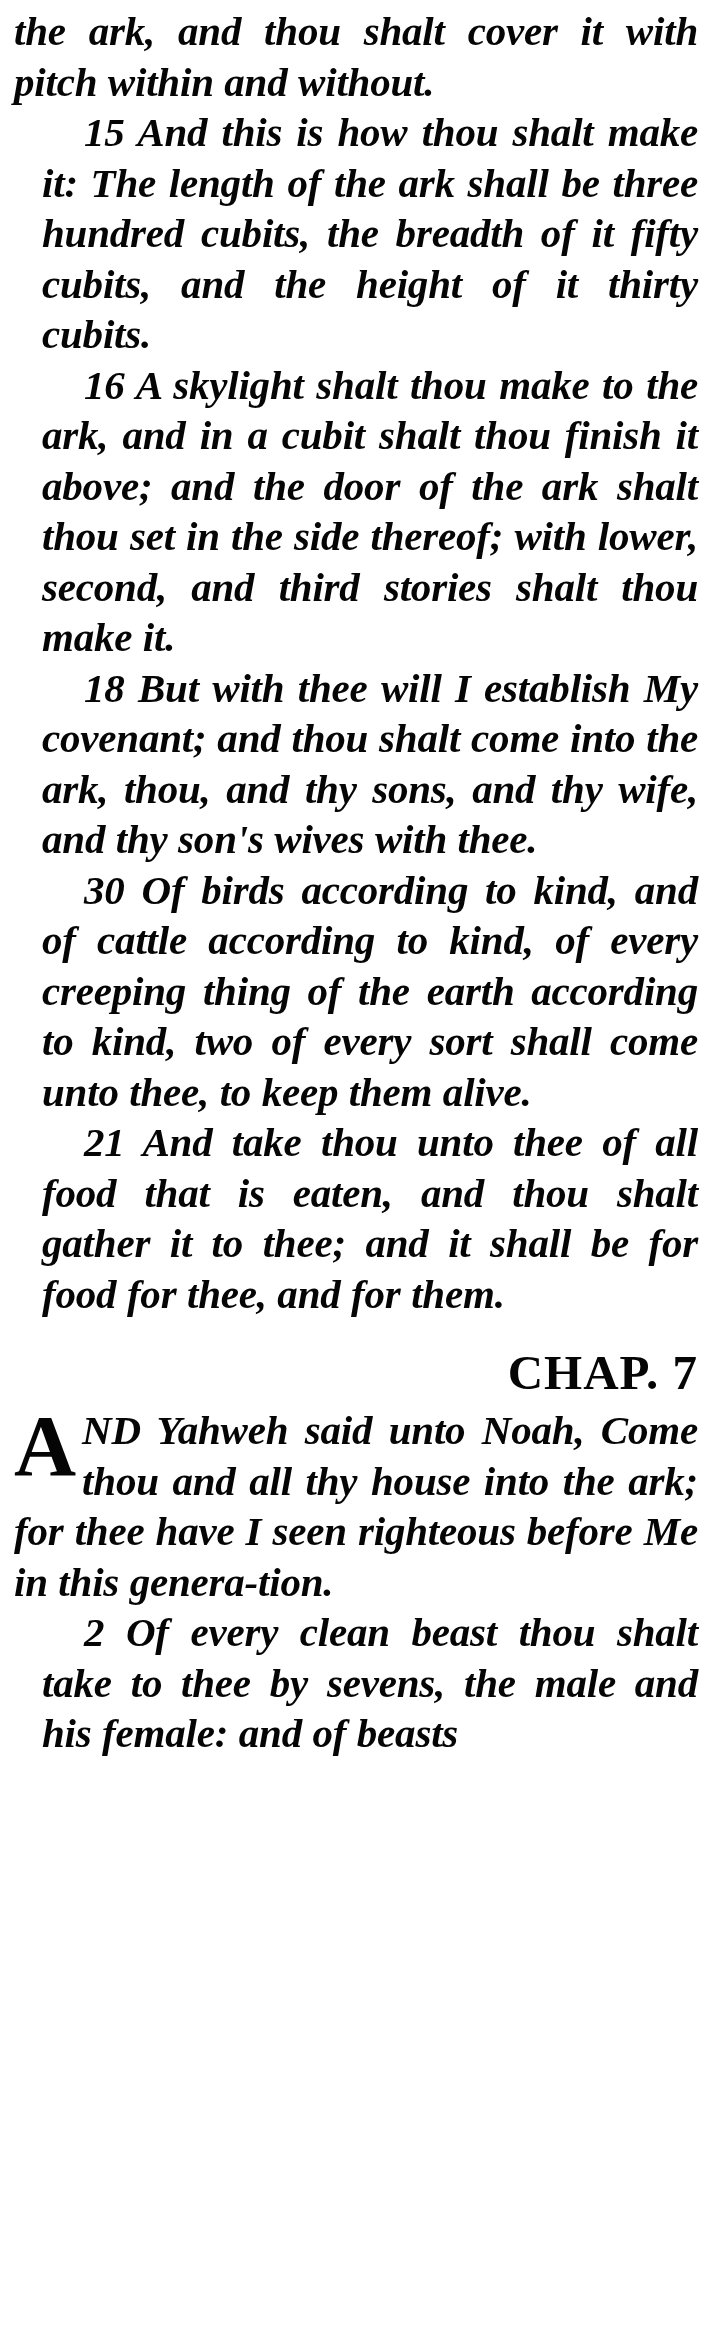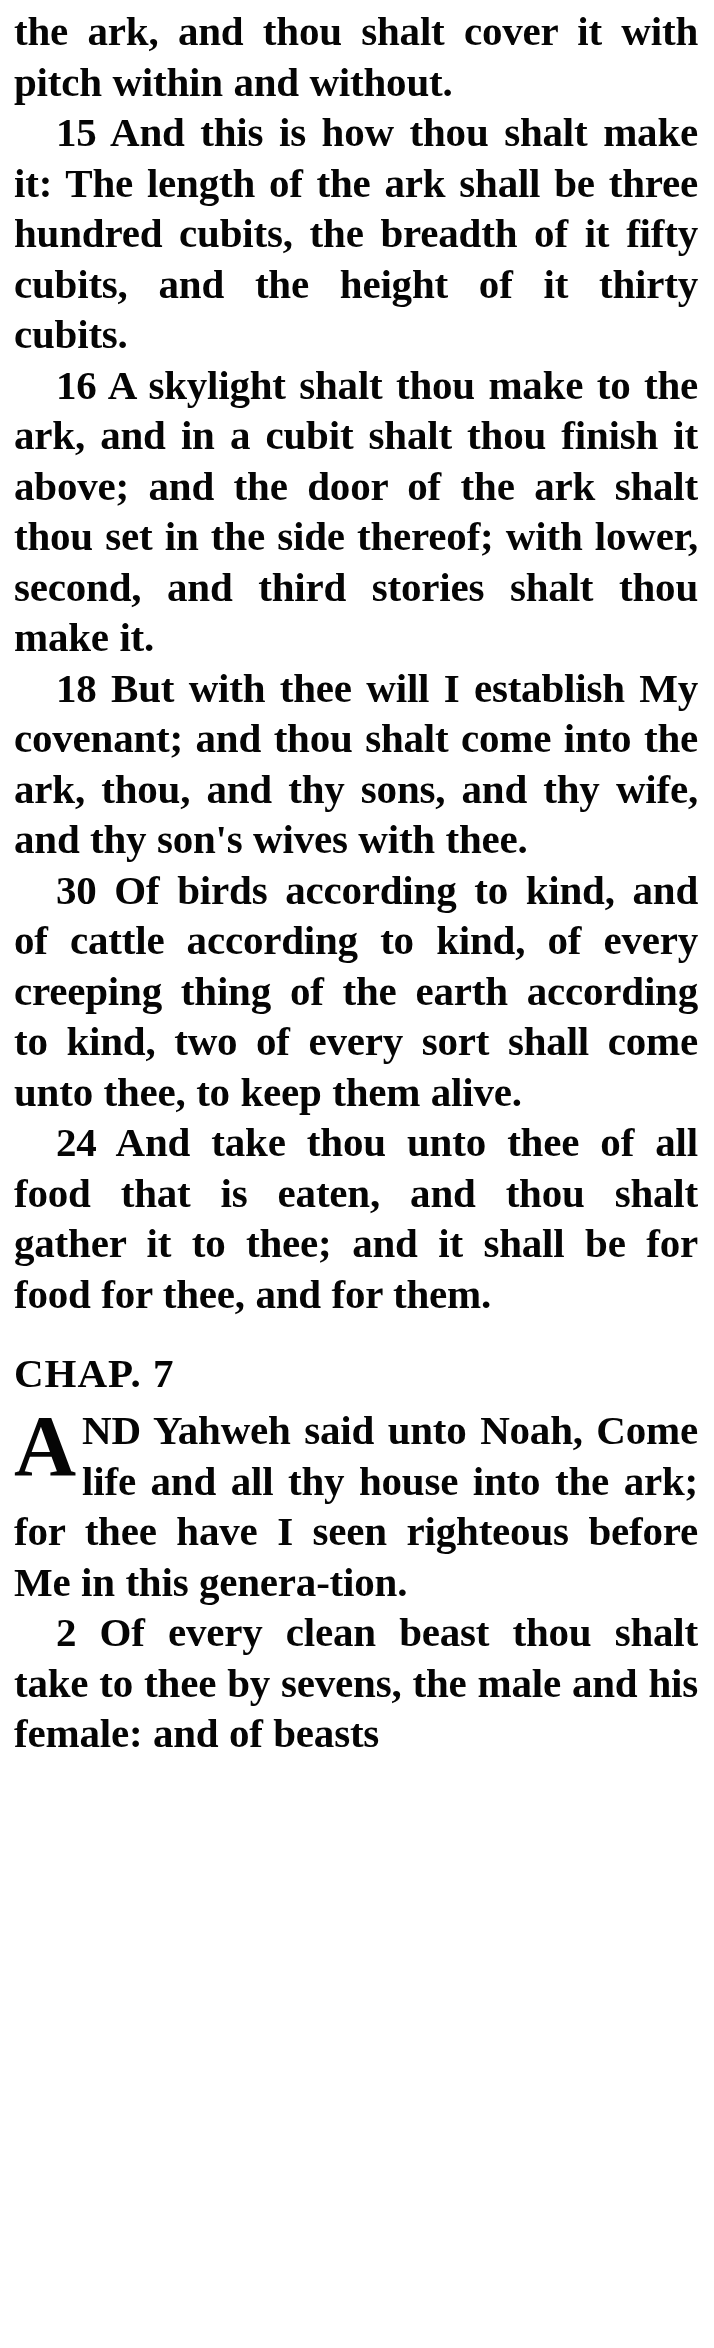--- a/index.html
+++ b/index.html
@@ -26,37 +26,39 @@
   }
   p.verse {
     margin: 0;
     font-size: 41px;
     line-height: 50.5px;
     text-align: justify;
     text-justify: inter-word;
     font-weight: 700;
     letter-spacing: -0.2px;
     word-spacing: 0.5px;
+    font-style: italic;
     -webkit-font-smoothing: none;
   }
   p.verse.indent {
     text-indent: 42px;
+    margin-left: 28px;
   }
   p.cont {
     text-indent: 0;
   }
   
   .page, p.verse {
     text-rendering: optimizeLegibility;
   }
   h2.chapter {
     margin: 30px 0 8px 0;
-    font-size: 41px;
+    font-size: 49px;
     line-height: 48px;
-    text-align: left;
+    text-align: right;
     font-weight: 700;
     letter-spacing: 1px;
   }
   .dropcap-para {
     position: relative;
     min-height: 100px;
   }
   .dropcap-para .dropcap {
     float: left;
     font-size: 86px;
@@ -81,26 +83,26 @@
     <p class="verse indent">15 And this is how thou shalt make it: The length of the ark shall be three hundred cubits, the breadth of it fifty cubits, and the height of it thirty cubits.</p>
 
     <p class="verse indent">16 A skylight shalt thou make to the ark, and in a cubit shalt thou finish it above; and the door of the ark shalt thou set in the side thereof; with lower, second, and third stories shalt thou make it.</p>
 
 
     <p class="verse indent">18 But with thee will I establish My covenant; and thou shalt come into the ark, thou, and thy sons, and thy wife, and thy son's wives with thee.</p>
 
 
     <p class="verse indent">30 Of birds according to kind, and of cattle according to kind, of every creeping thing of the earth according to kind, two of every sort shall come unto thee, to keep them alive.</p>
 
-    <p class="verse indent">24 And take thou unto thee of all food that is eaten, and thou shalt gather it to thee; and it shall be for food for thee, and for them.</p>
+    <p class="verse indent">21 And take thou unto thee of all food that is eaten, and thou shalt gather it to thee; and it shall be for food for thee, and for them.</p>
 
 
     <h2 class="chapter">CHAP. 7</h2>
 
     <div class="dropcap-para">
       <span class="dropcap">A</span>
-      <p class="verse">ND Yahweh said unto Noah, Come life and all thy house into the ark; for thee have I seen righteous before Me in this genera-tion.</p>
+      <p class="verse">ND Yahweh said unto Noah, Come thou and all thy house into the ark; for thee have I seen righteous before Me in this genera-tion.</p>
     </div>
 
     <p class="verse indent">2 Of every clean beast thou shalt take to thee by sevens, the male and his female: and of beasts</p>
 
   </div>
 </div>
 
 </body></html>

